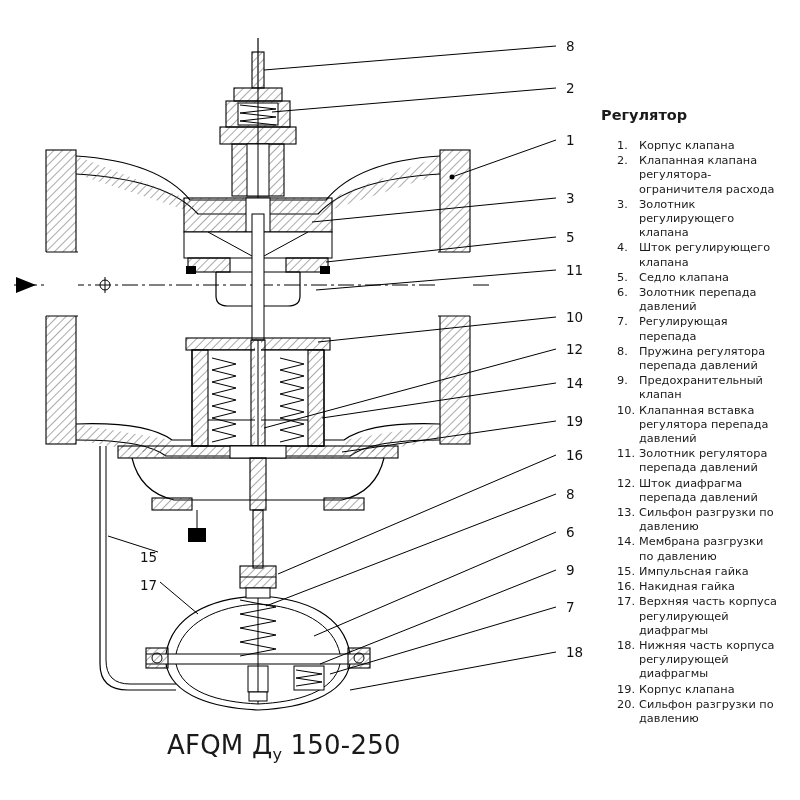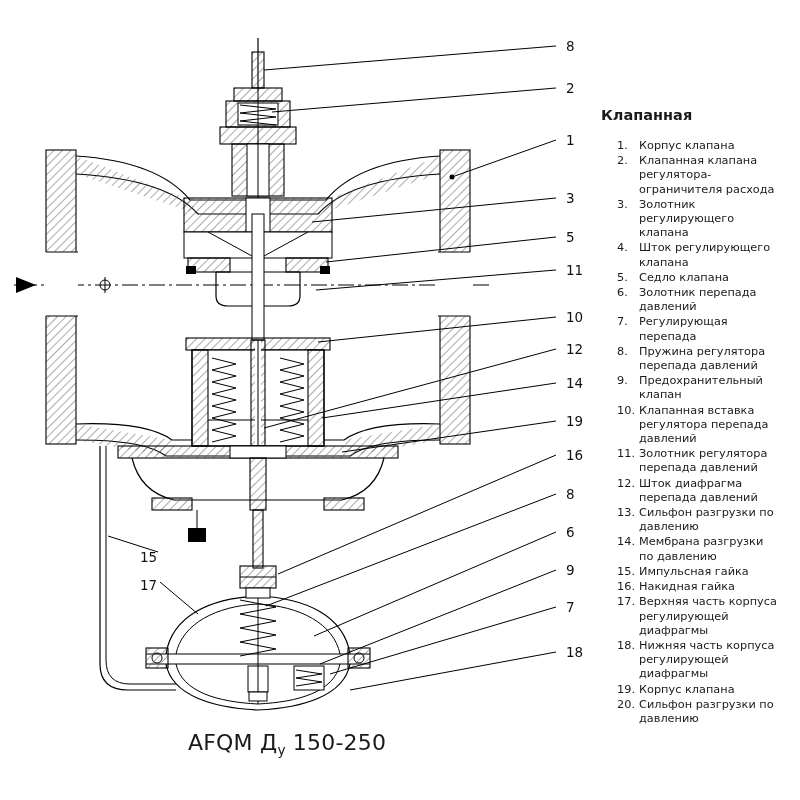--- a/index.html
+++ b/index.html
@@ -14,21 +14,21 @@
   .hatched { fill:url(#hatch); stroke:#000; stroke-width:1.1; }
   .blackfill { fill:#000; stroke:none; }
   .centerline { stroke:#000; stroke-width:1; fill:none; stroke-dasharray:16 4 3 4; }
   .leader { stroke:#000; stroke-width:1; fill:none; }
   .callout { font-size:13.5px; fill:#111; }
   .legend { position:absolute; left:601px; top:107px; width:194px; }
   .legend-title { font-weight:bold; font-size:14.5px; margin:0 0 16px 0; }
   .legend-list { list-style:none; margin:16px; padding:0; font-size:11.3px; line-height:14.2px; counter-reset:item; }
   .legend-list li { position:relative; padding-left:22px; counter-increment:item; margin:0 0 1px 0; }
   .legend-list li::before { content:counter(item) "."; position:absolute; left:0; width:18px; }
-  .caption { position:absolute; left:188px; top:730px; font-size:22px; letter-spacing:0.2px;text-align:right; }
+  .caption { position:absolute; left:167px; top:730px; font-size:26px; letter-spacing:0.2px;text-align:right; }
   .caption sub { font-size:0.62em; }
 </style>
 </head>
 <body>
 
 <div class="page">
 
 <svg width="800" height="800" viewBox="0 0 800 800">
   <defs>
     <pattern id="hatch" patternUnits="userSpaceOnUse" width="6" height="6" patternTransform="rotate(45)">
@@ -184,21 +184,21 @@
     <text class="callout" x="566" y="537">6</text>
     <text class="callout" x="566" y="575">9</text>
     <text class="callout" x="566" y="612">7</text>
     <text class="callout" x="566" y="657">18</text>
     <text class="callout" x="140" y="562">15</text>
     <text class="callout" x="140" y="590">17</text>
   </g>
 </svg>
 
 <div class="legend">
-  <p class="legend-title">Клапанная</p>
+  <p class="legend-title">Регулятор</p>
   <ol class="legend-list">
     <li>Корпус клапана</li>
     <li>Клапанная клапана регулятора-ограничителя расхода</li>
     <li>Золотник регулирующего клапана</li>
     <li>Шток регулирующего клапана</li>
     <li>Седло клапана</li>
     <li>Золотник перепада давлений</li>
     <li>Регулирующая перепада</li>
     <li>Пружина регулятора перепада давлений</li>
     <li>Предохранительный клапан</li>

